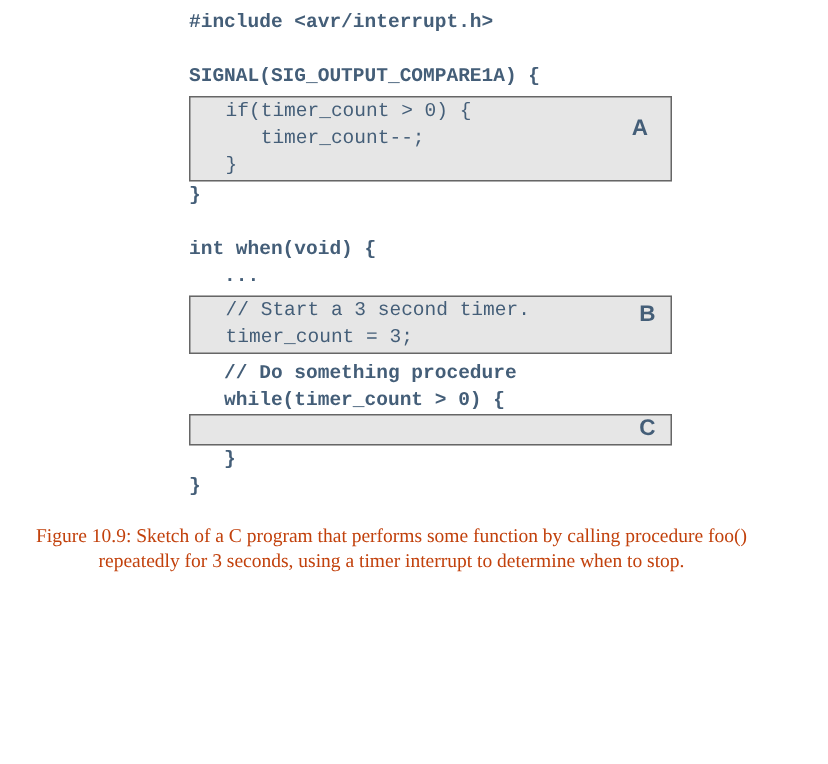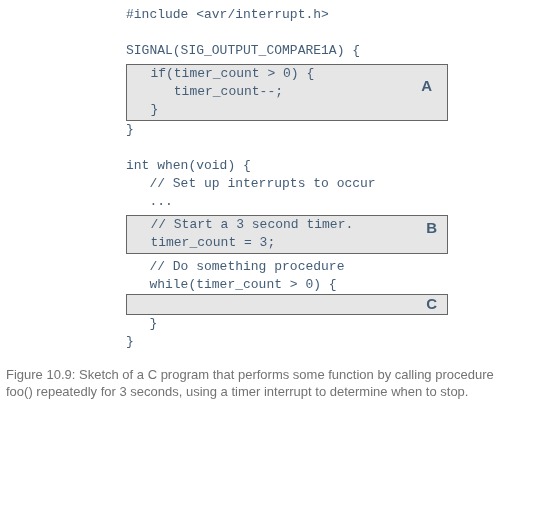--- a/index.html
+++ b/index.html
@@ -14,20 +14,21 @@
   }
   .code-area {
     font-family: "Courier New", Courier, monospace;
     font-size: 13px;
     color: #445e78;
     line-height: 18px;
     white-space: pre;
   }
   .pad {
     padding-left: 120px;
+    font-weight: bold;
   }
   .box-a, .box-b, .box-c {
     background: #e6e6e6;
     border: 1px solid #666;
     margin-left: 120px;
     position: relative;
     padding-left: 0;
     white-space: pre;
   }
   .box-a { width: 320px; height: 55px; }
@@ -38,42 +39,42 @@
     right: 15px;
     font-family: Arial, Helvetica, sans-serif;
     font-weight: bold;
     color: #445e78;
     font-size: 15px;
   }
   .label-a { top: 12px; }
   .label-b { top: 3px; right: 10px; }
   .label-c { top: 0px; right: 10px; }
   .caption {
-    font-family: Liberation Sans, sans-serif;
+    font-family: Liberation Serif, serif;
     font-size: 13px;
-    color: #737373;
+    color: #c2410c;
     line-height: 17px;
     width: 510px;
+    text-align: center;
   }
 </style>
 </head>
 <body>
 
 <div class="code-block">
 <div class="code-area pad">#include &lt;avr/interrupt.h&gt;</div>
 <div class="code-area pad">&nbsp;</div>
 <div class="code-area pad">SIGNAL(SIG_OUTPUT_COMPARE1A) {</div>
 <div class="code-area pad" style="height:4px"></div>
 <div class="box-a code-area"><span class="label label-a">A</span><span>   if(timer_count &gt; 0) {</span>
 <span>      timer_count--;</span>
 <span>   }</span></div>
 <div class="code-area pad">}</div>
 <div class="code-area pad">&nbsp;</div>
 <div class="code-area pad">int when(void) {</div>
-<div class="code-area pad">   // Set up interrupts to occur</div>
 <div class="code-area pad">   ...</div>
 <div class="code-area pad" style="height:4px"></div>
 <div class="box-b code-area"><span class="label label-b">B</span><span>   // Start a 3 second timer.</span>
 <span>   timer_count = 3;</span></div>
 <div class="code-area pad" style="height:4px"></div>
 <div class="code-area pad">   // Do something procedure</div>
 <div class="code-area pad">   while(timer_count &gt; 0) {</div>
 <div class="box-c code-area"><span class="label label-c">C</span></div>
 <div class="code-area pad">   }</div>
 <div class="code-area pad">}</div>

